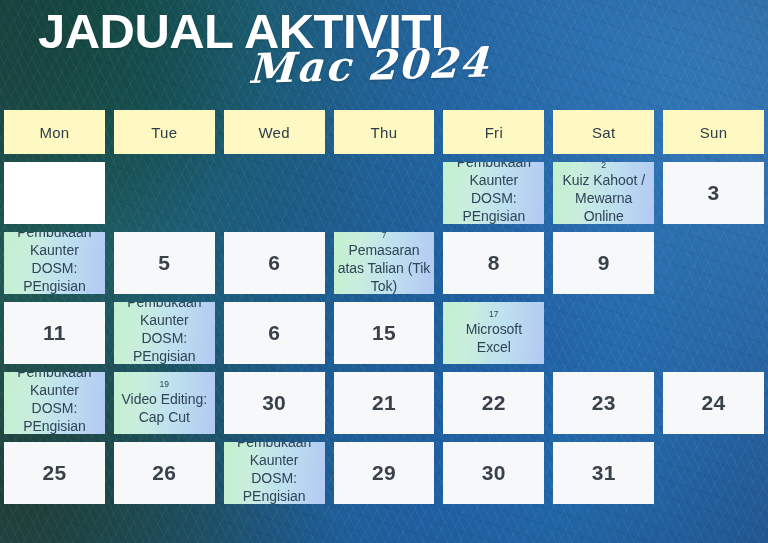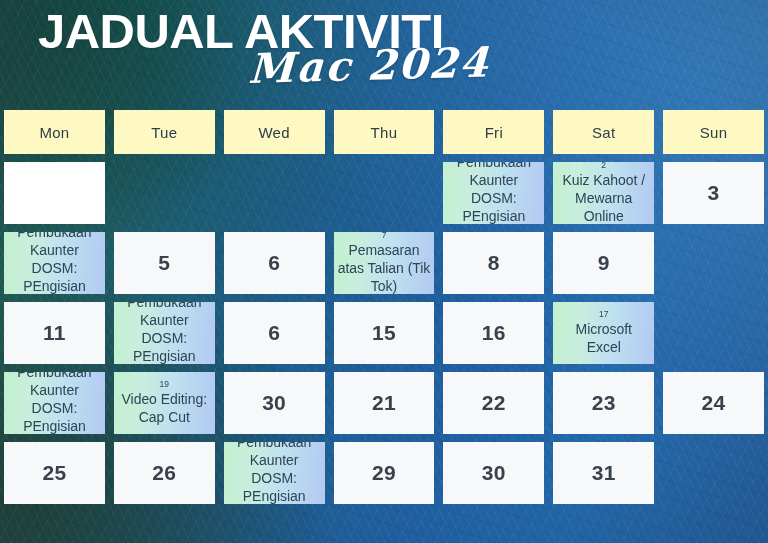--- a/index.html
+++ b/index.html
@@ -277,23 +277,20 @@
           <div class="cell event">
             <div class="daynum">12</div>
             <div class="evt">Pembukaan Kaunter DOSM: PEngisian PADU</div>
           </div>
           <div class="cell">
             <div class="daynum">6</div>
           </div>
           <div class="cell">
             <div class="daynum">15</div>
           </div>
-          <div class="cell">
-            <div class="daynum">16</div>
-          </div>
           <div class="cell event">
             <div class="daynum">17</div>
             <div class="evt">Microsoft Excel</div>
           </div>
         </div>
         <div class="grid-row week-row">
           <div class="cell event">
             <div class="daynum">18</div>
             <div class="evt">Pembukaan Kaunter DOSM: PEngisian PADU</div>
           </div>

